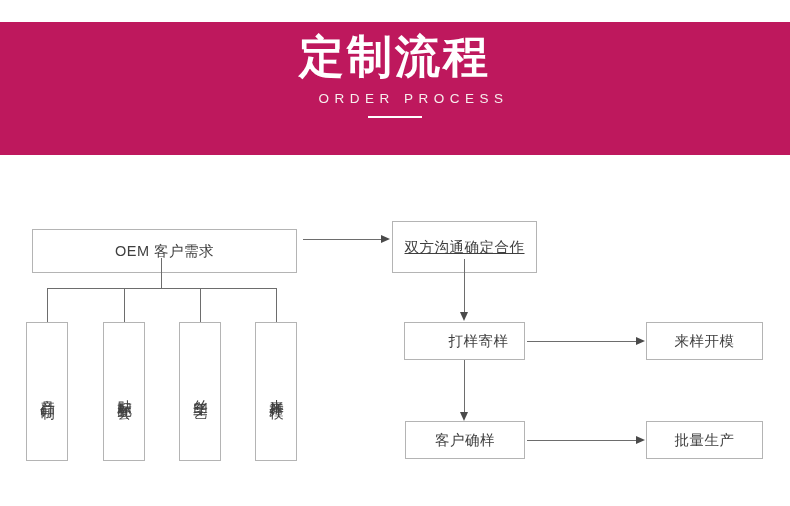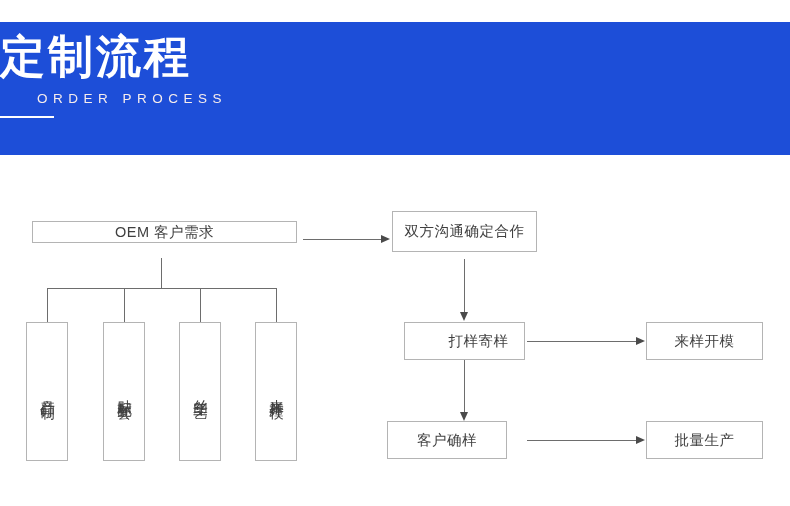--- a/index.html
+++ b/index.html
@@ -23,24 +23,24 @@
     background: #ffffff;
   }
 
   
   .banner {
     position: absolute;
     left: 0;
     top: 22px;
     width: 790px;
     height: 133px;
-    background: #1d4ed8;
+    background: #be185d;
     display: flex;
     flex-direction: column;
-    align-items: flex-start;
+    align-items: center;
     justify-content: flex-start;
   }
   .banner-title {
     margin-top: 9px;
     font-size: 45px;
     line-height: 52px;
     font-weight: bold;
     color: #ffffff;
     letter-spacing: 3px;
     white-space: nowrap;
@@ -129,26 +129,26 @@
 <div id="page">
 
   <div class="banner">
     <div class="banner-title">定制流程</div>
     <div class="banner-subtitle">ORDER PROCESS</div>
     <div class="banner-divider"></div>
   </div>
 
   <div class="flow">
 
-    <div class="node node-wide" style="left:32px; top:66px; width:265px; height:22px;">OEM 客户需求</div>
+    <div class="node node-wide" style="left:32px; top:74px; width:265px; height:44px;">OEM 客户需求</div>
 
     <div class="hline" style="left:303px; top:84px; width:78px;"></div>
     <div class="arrow-right" style="left:381px; top:79.5px;"></div>
 
-    <div class="node node-wide" style="left:392px; top:56px; width:145px; height:41px;">双方沟通确定合作</div>
+    <div class="node node-wide" style="left:392px; top:66px; width:145px; height:52px;text-decoration:underline;">双方沟通确定合作</div>
 
     <div class="vline" style="left:161px; top:103px; height:30px;"></div>
 
     <div class="hline" style="left:47px; top:133px; width:229px;"></div>
 
     <div class="vline" style="left:47px;  top:133px; height:34px;"></div>
     <div class="vline" style="left:124px; top:133px; height:34px;"></div>
     <div class="vline" style="left:200px; top:133px; height:34px;"></div>
     <div class="vline" style="left:276px; top:133px; height:34px;"></div>
 
@@ -163,21 +163,21 @@
     <div class="node" style="left:404px; top:167px; width:121px; height:38px;padding-left:28px;">打样寄样</div>
 
     <div class="hline" style="left:527px; top:186px; width:109px;"></div>
     <div class="arrow-right" style="left:636px; top:181.5px;"></div>
 
     <div class="node" style="left:646px; top:167px; width:117px; height:38px;">来样开模</div>
 
     <div class="vline" style="left:464px; top:205px; height:52px;"></div>
     <div class="arrow-down" style="left:459.5px; top:257px;"></div>
 
-    <div class="node" style="left:387px; top:266px; width:120px; height:38px;">客户确样</div>
+    <div class="node" style="left:405px; top:266px; width:120px; height:38px;">客户确样</div>
 
     <div class="hline" style="left:527px; top:285px; width:109px;"></div>
     <div class="arrow-right" style="left:636px; top:280.5px;"></div>
 
     <div class="node" style="left:646px; top:266px; width:117px; height:38px;">批量生产</div>
 
   </div>
 </div>
 
 </body></html>

